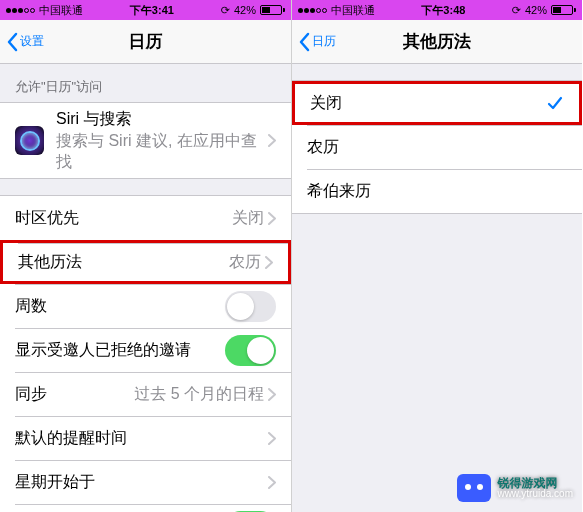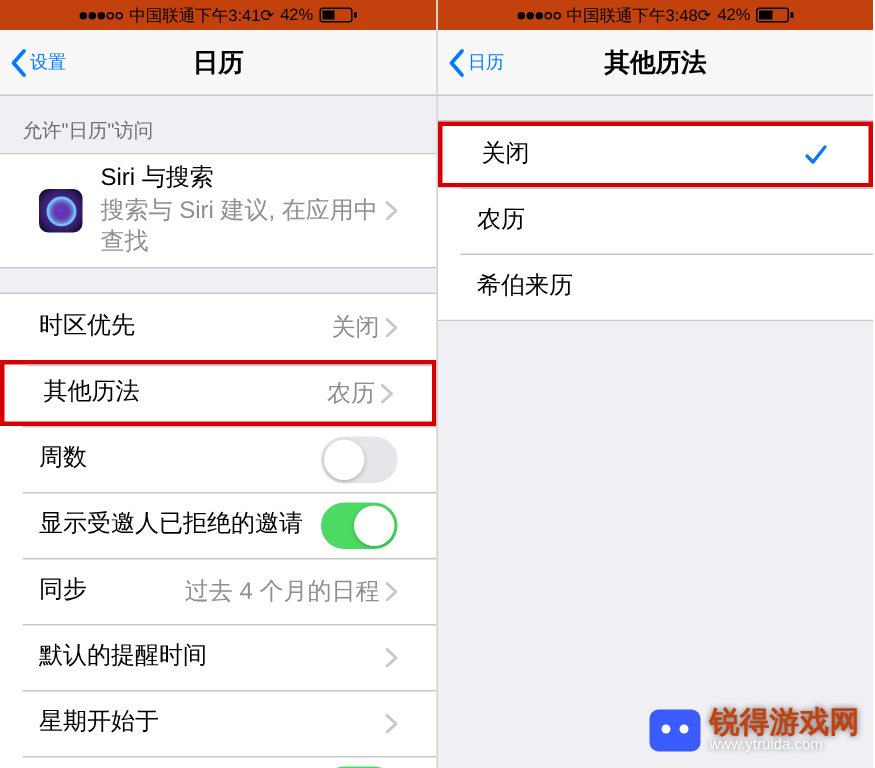--- a/index.html
+++ b/index.html
@@ -11,28 +11,28 @@
       position: relative;
       overflow: hidden;
     }
     .panes { display: flex; width: 100%; height: 100%; }
     .pane { width: 291px; height: 100%; background: #efeff4; position: relative; }
     .pane + .pane { border-left: 1px solid #d0d0d0; }
     .status-bar {
       height: 20px;
       display: flex;
       align-items: center;
-      justify-content: center;
+      justify-content: space-between;
       padding: 0 6px;
       font-size: 11px;
       color: #000;
-      background: #c2410c;
+      background: #d946ef;
     }
     .status-left, .status-right { display: flex; align-items: center; gap: 4px; }
-    .status-center { font-weight: 400; }
+    .status-center { font-weight: 700; }
     .signal-dots { display: flex; gap: 1px; }
     .signal-dots span { width: 5px; height: 5px; border-radius: 50%; background: #000; display: inline-block; }
     .signal-dots span.empty { background: transparent; border: 1px solid #000; }
     .nav-bar {
       height: 44px;
       background: #f8f8f8;
       border-bottom: 1px solid #c8c7cc;
       display: flex;
       align-items: center;
       position: relative;
@@ -57,21 +57,21 @@
     .section-header {
       font-size: 13px;
       color: #6d6d72;
       padding: 14px 15px 6px;
     }
     .cell-group { background: #fff; border-top: 1px solid #c8c7cc; border-bottom: 1px solid #c8c7cc; }
     .cell {
       min-height: 44px;
       display: flex;
       align-items: center;
-      padding: 6px 26px;
+      padding: 6px 15px;
       position: relative;
       background: #fff;
     }
     .cell + .cell::before {
       content: '';
       position: absolute;
       top: 0; left: 15px; right: 0;
       height: 1px;
       background: #c8c7cc;
     }
@@ -134,21 +134,21 @@
       content: '';
       position: absolute;
       width: 6px; height: 6px;
       background: #fff;
       border-radius: 50%;
       top: 10px;
     }
     .watermark .logo::before { left: 8px; }
     .watermark .logo::after { right: 8px; }
     .watermark .wm-text { display: flex; flex-direction: column; line-height: 1; }
-    .watermark .wm-big { font-size: 20px; font-weight: 700; color: #c2410c; }
+    .watermark .wm-big { font-size: 12px; font-weight: 700; color: #0f766e; }
     .watermark .wm-small { font-size: 10px; color: #fff; opacity: 0.9; }
     .battery { display: inline-flex; align-items: center; gap: 1px; }
     .battery-body { width: 22px; height: 10px; border: 1px solid #000; border-radius: 2px; position: relative; }
     .battery-fill { position: absolute; left: 1px; top: 1px; bottom: 1px; width: 42%; background: #000; }
     .battery-cap { width: 2px; height: 4px; background: #000; border-radius: 0 1px 1px 0; }
   </style>
 </head>
 <body>
 
 <div class="panes">
@@ -241,21 +241,21 @@
             <div class="cell-title">显示受邀人已拒绝的邀请</div>
           </div>
         <div class="toggle on">
             <div class="knob"></div>
           </div>
       </div>
       <div class="cell">
         <div class="cell-body">
             <div class="cell-title">同步</div>
           </div>
-        <span class="cell-value">过去 4 个月的日程</span>
+        <span class="cell-value">过去 5 个月的日程</span>
         <span class="chevron">
             <svg width="8" height="13" viewBox="0 0 8 13">
               <path d="M1 1 L7 6.5 L1 12" stroke="#c7c7cc" stroke-width="2" fill="none" stroke-linecap="round" stroke-linejoin="round"></path>
             </svg>
           </span>
       </div>
       <div class="cell">
         <div class="cell-body">
             <div class="cell-title">默认的提醒时间</div>
           </div>

